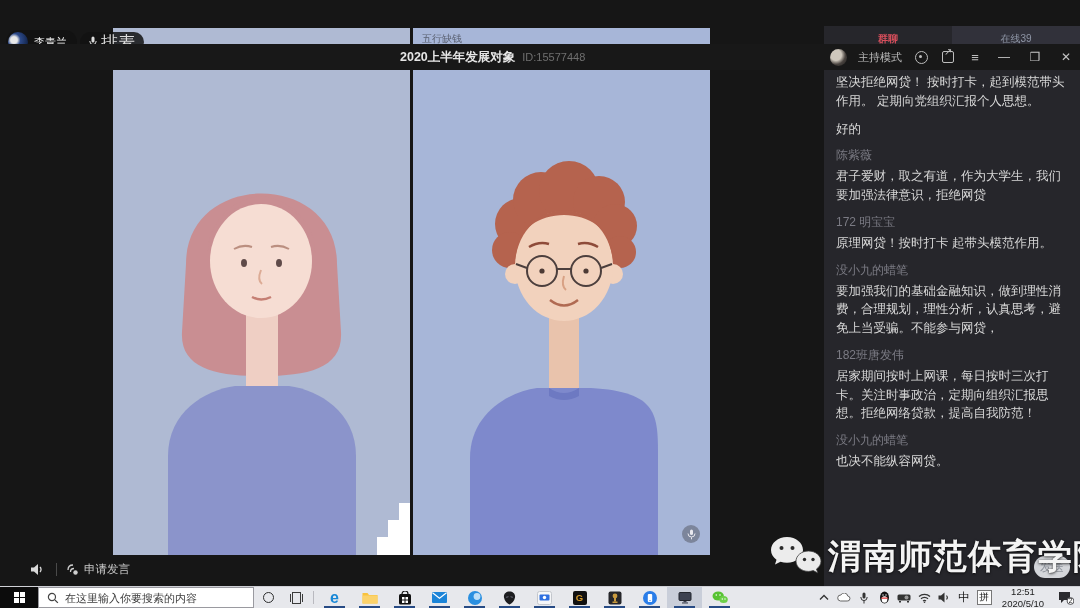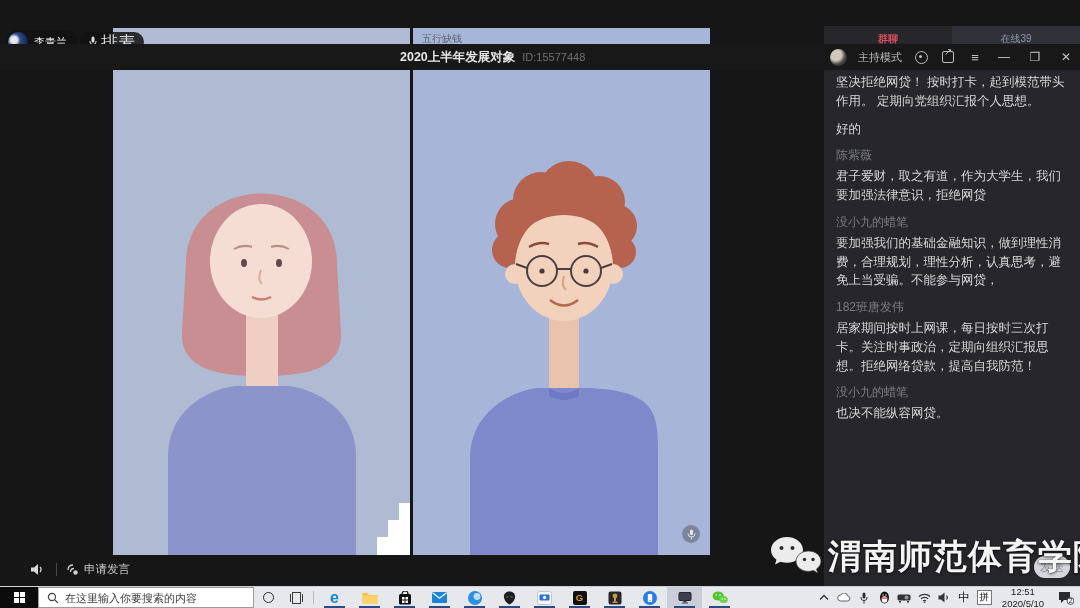--- a/index.html
+++ b/index.html
@@ -219,20 +219,24 @@
   <div class="msg">
 
     <div class="msg-text">好的</div>
   </div>
 
   <div class="msg">
     <div class="msg-sender">陈紫薇</div>
     <div class="msg-text">君子爱财，取之有道，作为大学生，我们要加强法律意识，拒绝网贷</div>
   </div>
 
+  <div class="msg">
+    <div class="msg-sender">172 明宝宝</div>
+    <div class="msg-text">原理网贷！按时打卡 起带头模范作用。</div>
+  </div>
 
 
   <div class="msg">
     <div class="msg-sender">没小九的蜡笔</div>
     <div class="msg-text">要加强我们的基础金融知识，做到理性消费，合理规划，理性分析，认真思考，避免上当受骗。不能参与网贷，</div>
   </div>
 
   <div class="msg">
     <div class="msg-sender">182班唐发伟</div>
     <div class="msg-text">居家期间按时上网课，每日按时三次打卡。关注时事政治，定期向组织汇报思想。拒绝网络贷款，提高自我防范！</div>

